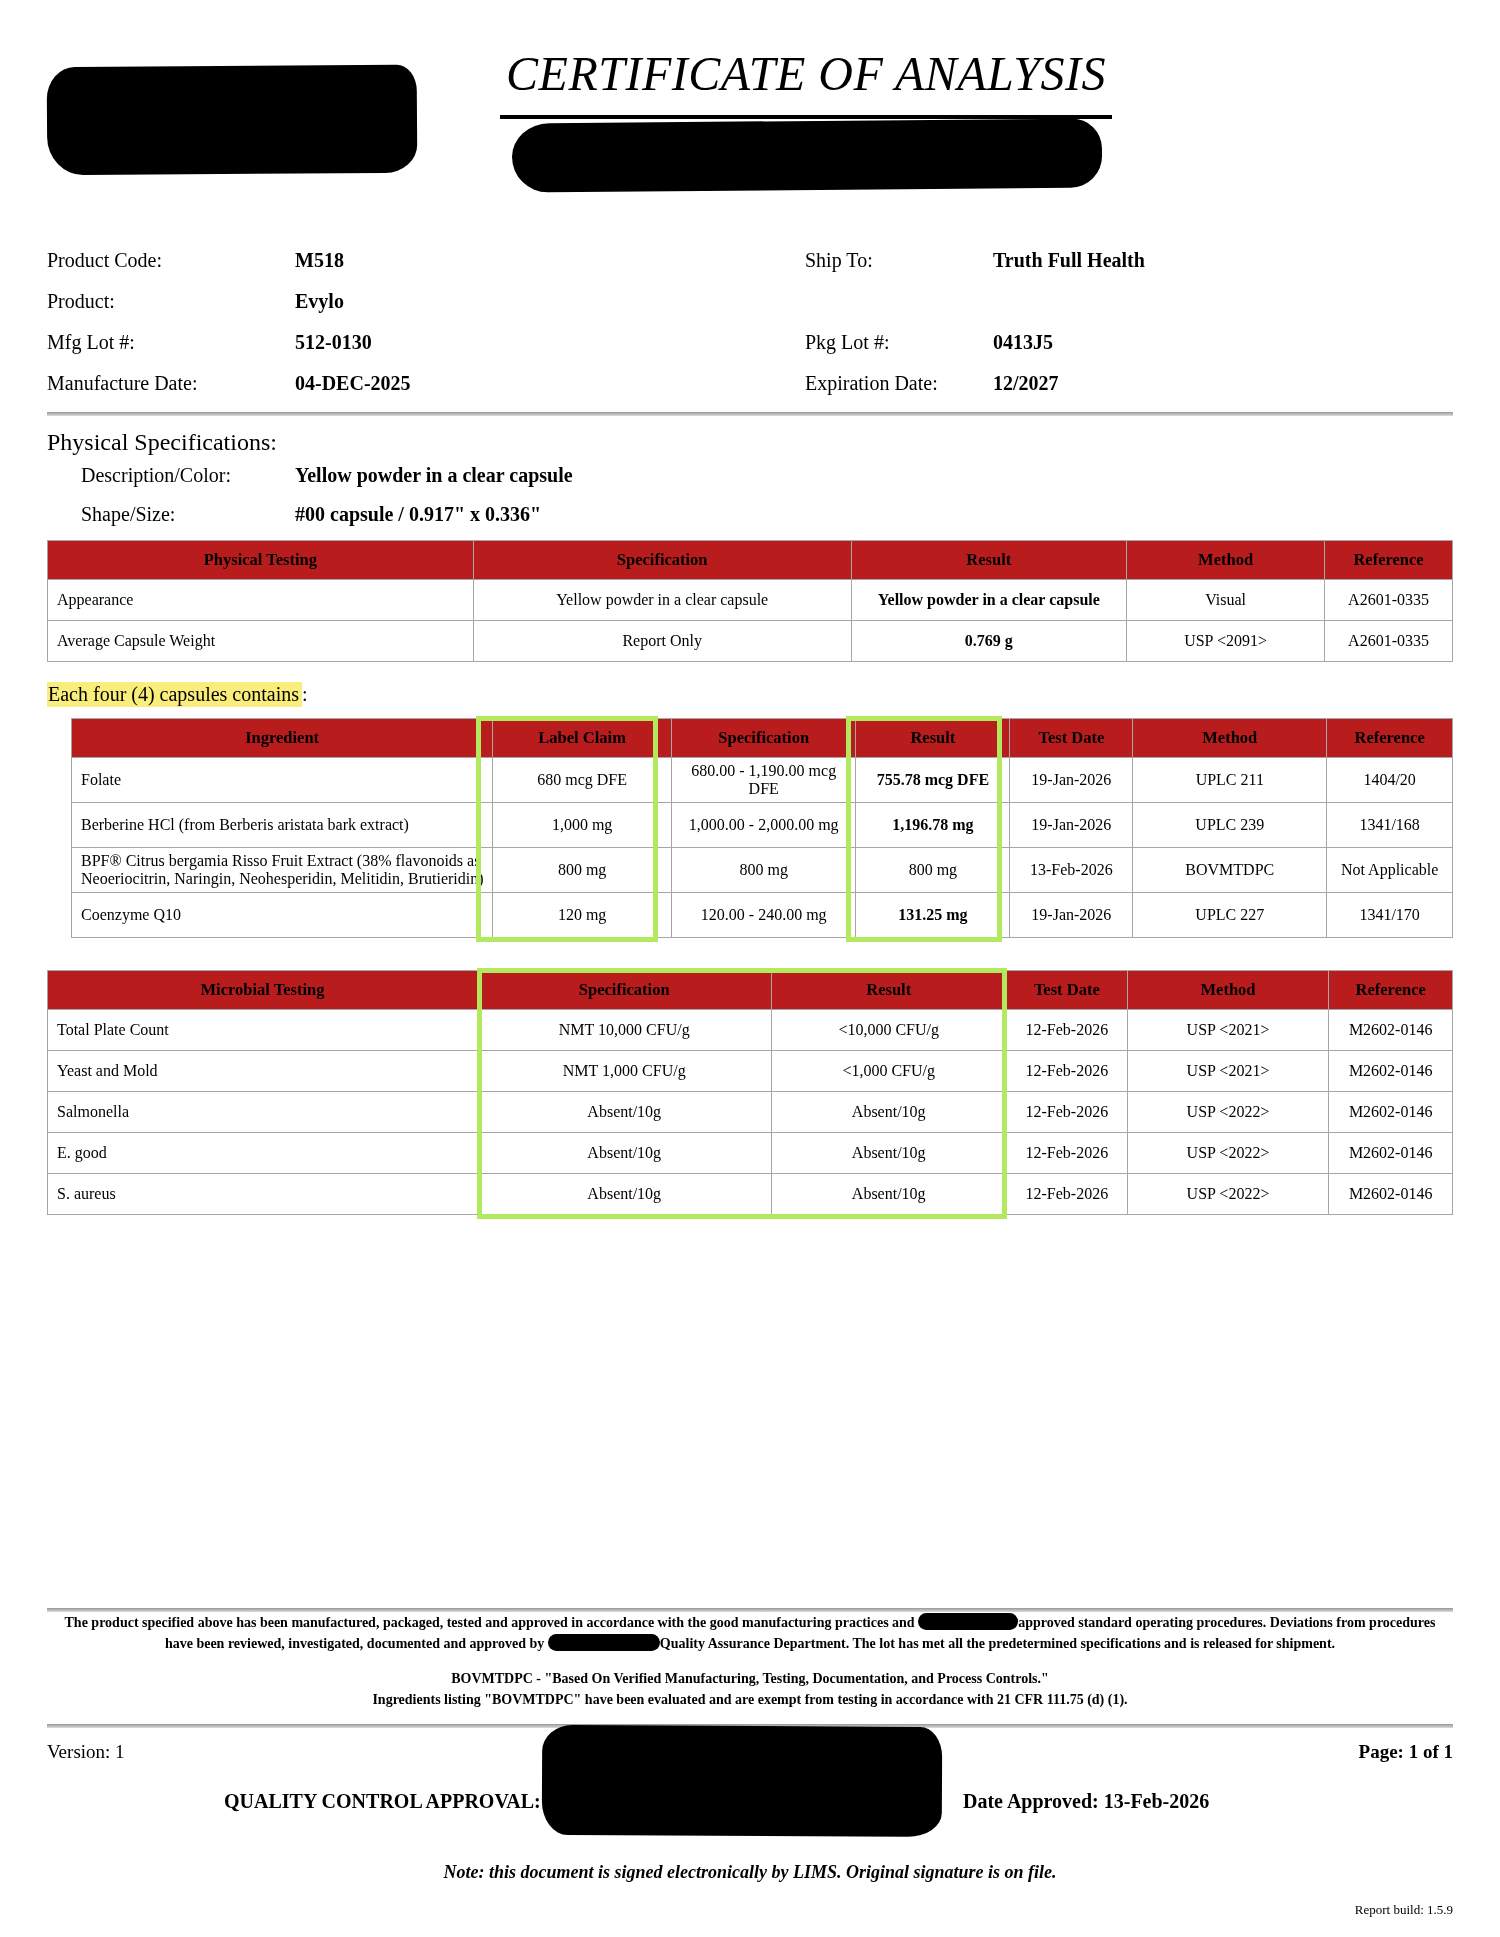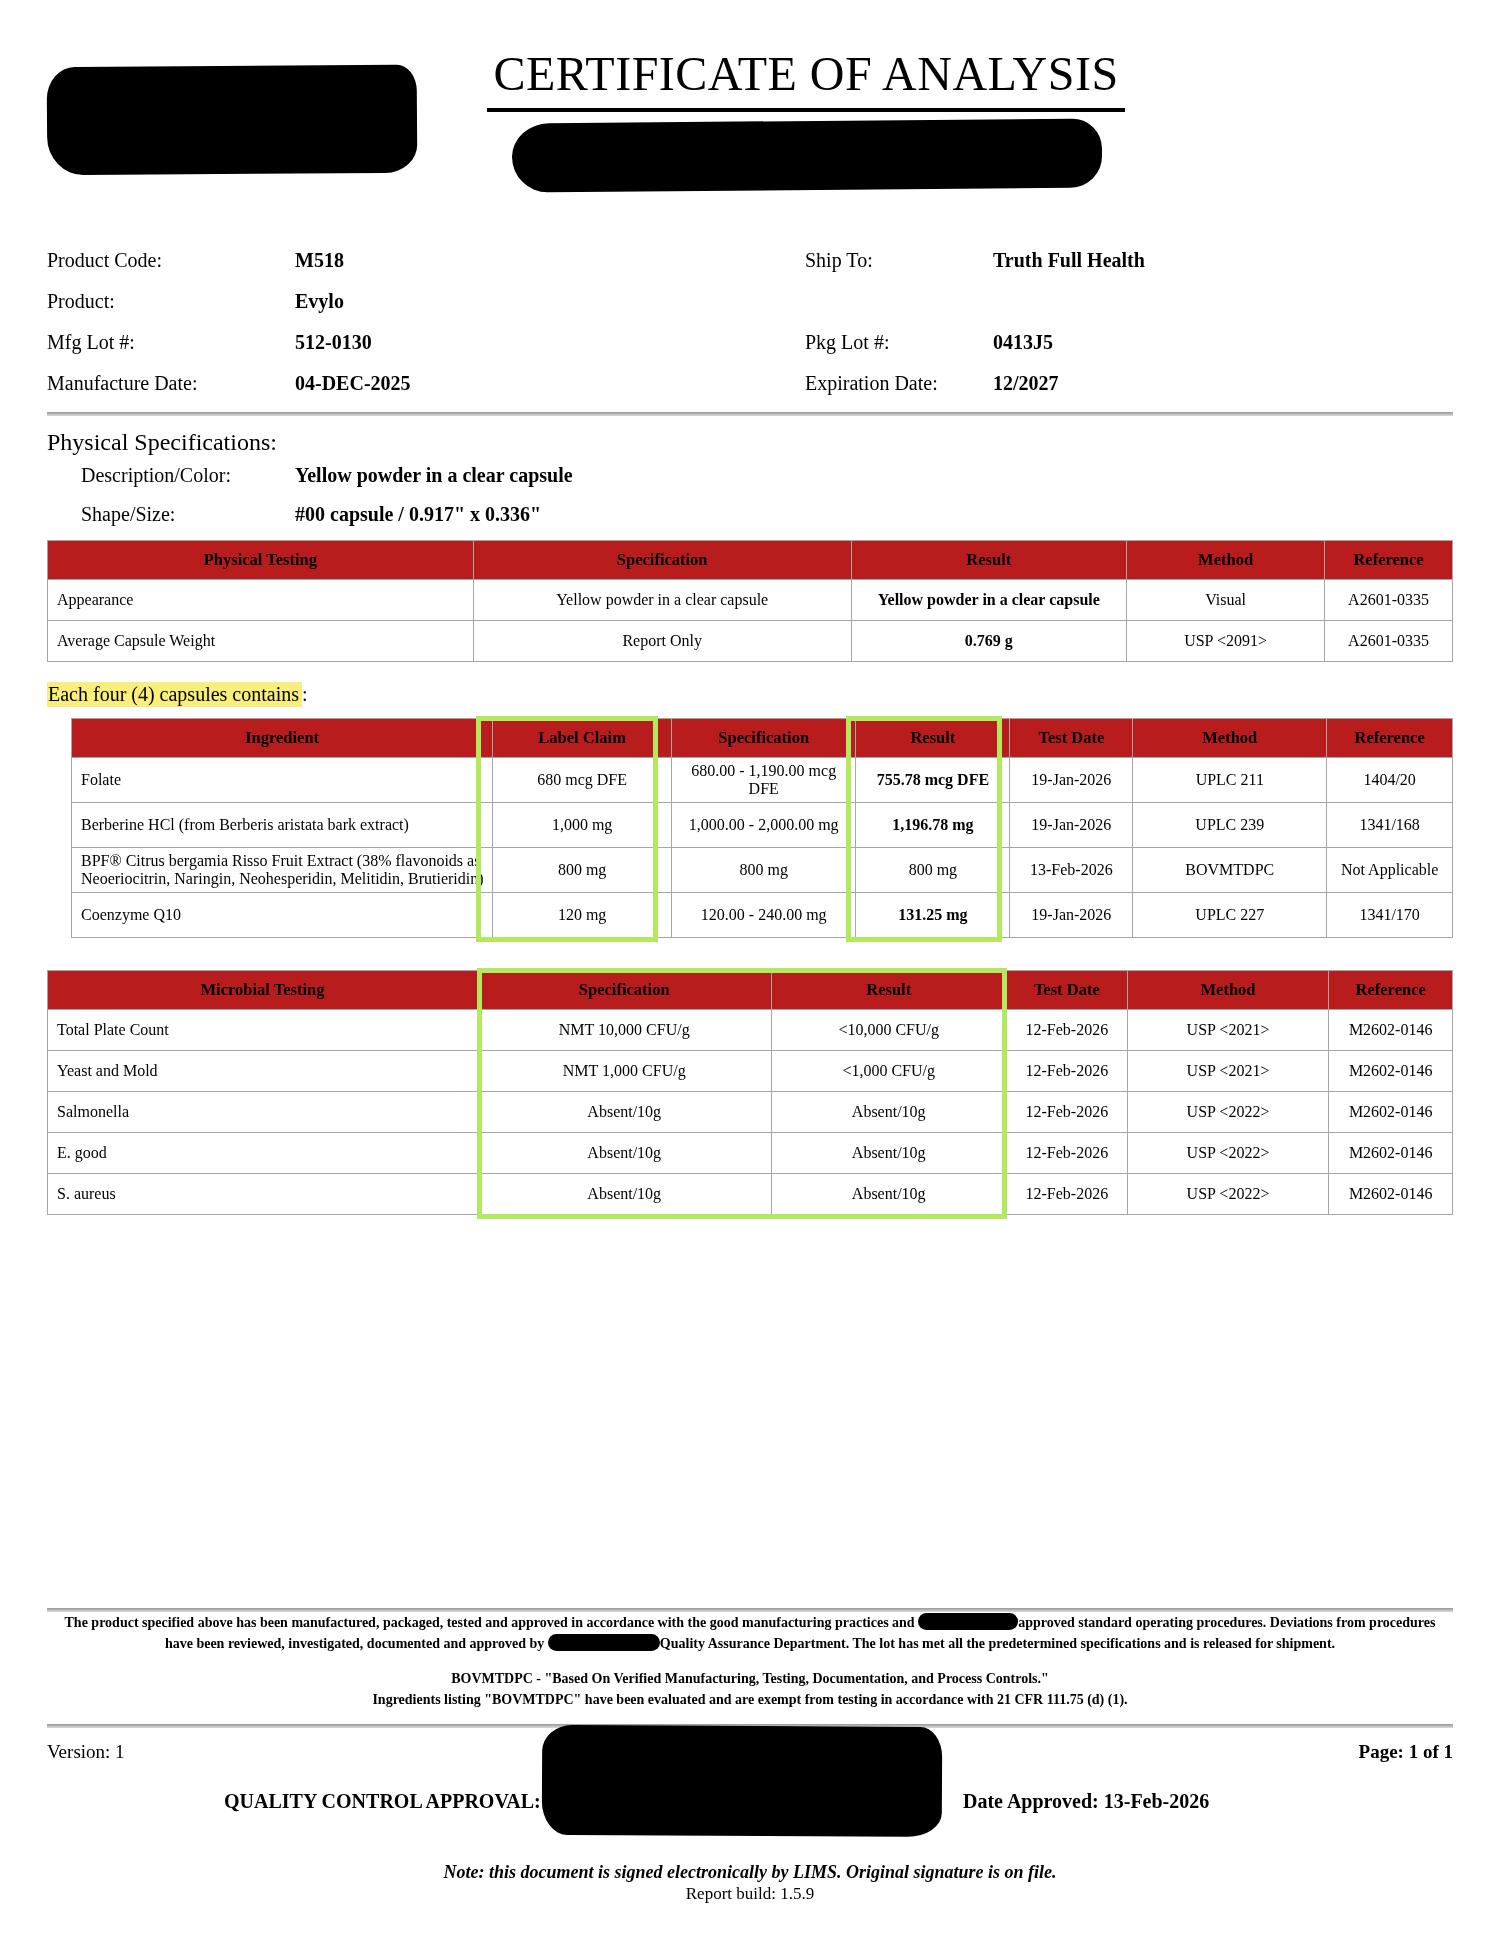--- a/index.html
+++ b/index.html
@@ -2,21 +2,21 @@
 <html><head>
 <meta charset="utf-8">
 <style>
   html,body{margin:0;padding:0;background:#e8e8e8;}
   .page{
     position:relative;width:1500px;height:1937px;margin:0 auto;background:#ffffff;
     font-family:"Liberation Serif","DejaVu Serif",serif;color:#000;overflow:hidden;
   }
   
   .title-wrap{position:absolute;top:46px;left:0;right:0;text-align:center;padding-left:112px;}
-  .title-wrap .title{display:inline-block;font-size:48px;letter-spacing:.5px;border-bottom:4px solid #000;padding:0 6px 7px 6px;}
+  .title-wrap .title{display:inline-block;font-size:48px;letter-spacing:.5px;border-bottom:4px solid #000;padding:0 6px 14px 6px;font-style:italic;}
   .redact{position:absolute;background:#000;}
   .redact-logo{left:47px;top:66px;width:370px;height:108px;border-radius:28px 20px 32px 36px / 32px 26px 28px 38px;transform:rotate(-.4deg);}
   .redact-address{left:512px;top:121px;width:590px;height:69px;border-radius:38px 30px 32px 36px / 34px 30px 32px 36px;transform:rotate(-.5deg);}
   
   .content{position:absolute;left:47px;right:47px;top:240px;}
   .info-row{position:relative;height:41px;line-height:41px;font-size:20px;}
   .info-row .lbl{display:inline-block;width:248px;}
   .val{font-weight:bold;}
   .info-right{position:absolute;left:758px;top:0;}
   .info-right .lbl2{display:inline-block;width:188px;}
@@ -51,21 +51,21 @@
   .rin{display:inline-block;background:#000;height:17px;border-radius:9px;vertical-align:-3px;}
   .rin1{width:100px;}
   .rin2{width:112px;}
   .f-hr2{margin-top:6px;}
   .vp-row{margin-top:12px;font-size:19px;height:24px;line-height:24px;}
   .vp-row .page-num{float:right;font-weight:bold;}
   .qc-row{position:relative;margin-top:24px;height:26px;line-height:26px;font-size:20px;font-weight:bold;padding-left:177px;}
   .qc-date{position:absolute;left:916px;top:0;}
   .redact-signature{left:542px;top:1726px;width:400px;height:110px;border-radius:30px 22px 34px 26px / 26px 30px 24px 34px;transform:rotate(.3deg);}
   .note-row{margin-top:46px;text-align:center;font-size:18px;font-weight:bold;font-style:italic;height:24px;line-height:24px;}
-  .build-row{text-align:center;font-size:17px;margin-top:0;}
+  .build-row{text-align:right;font-size:13px;margin-top:18px;}
 </style>
 </head>
 <body>
 
 <div class="page">
 
   <div class="redact redact-logo"></div>
   <div class="title-wrap">
     <span class="title">CERTIFICATE OF ANALYSIS</span>
   </div>

